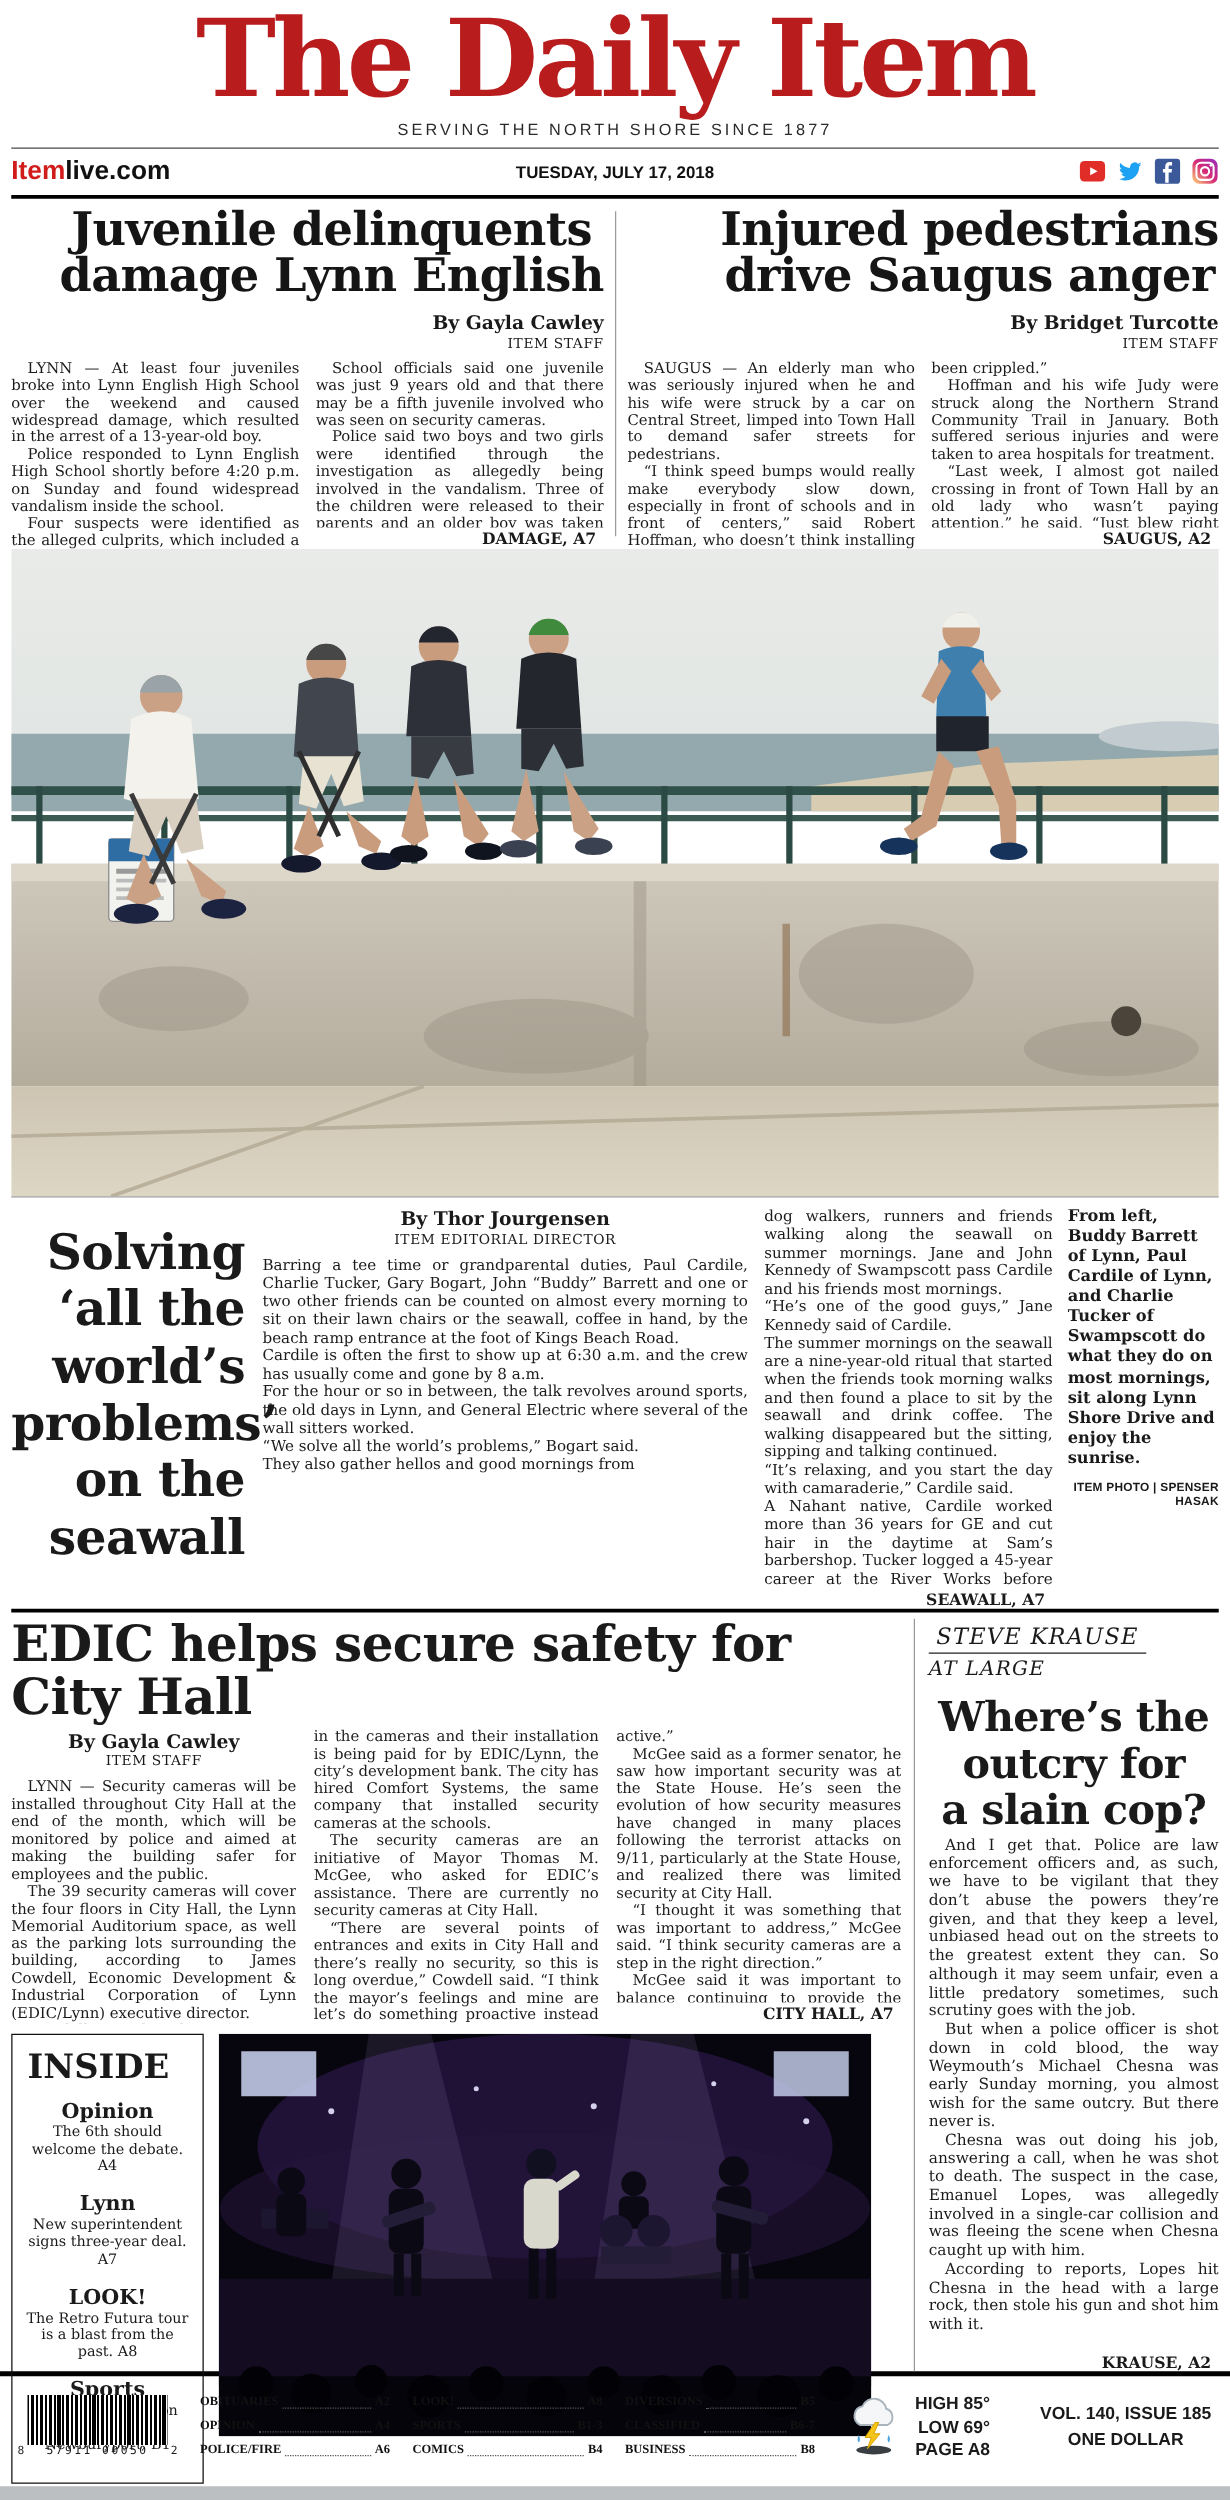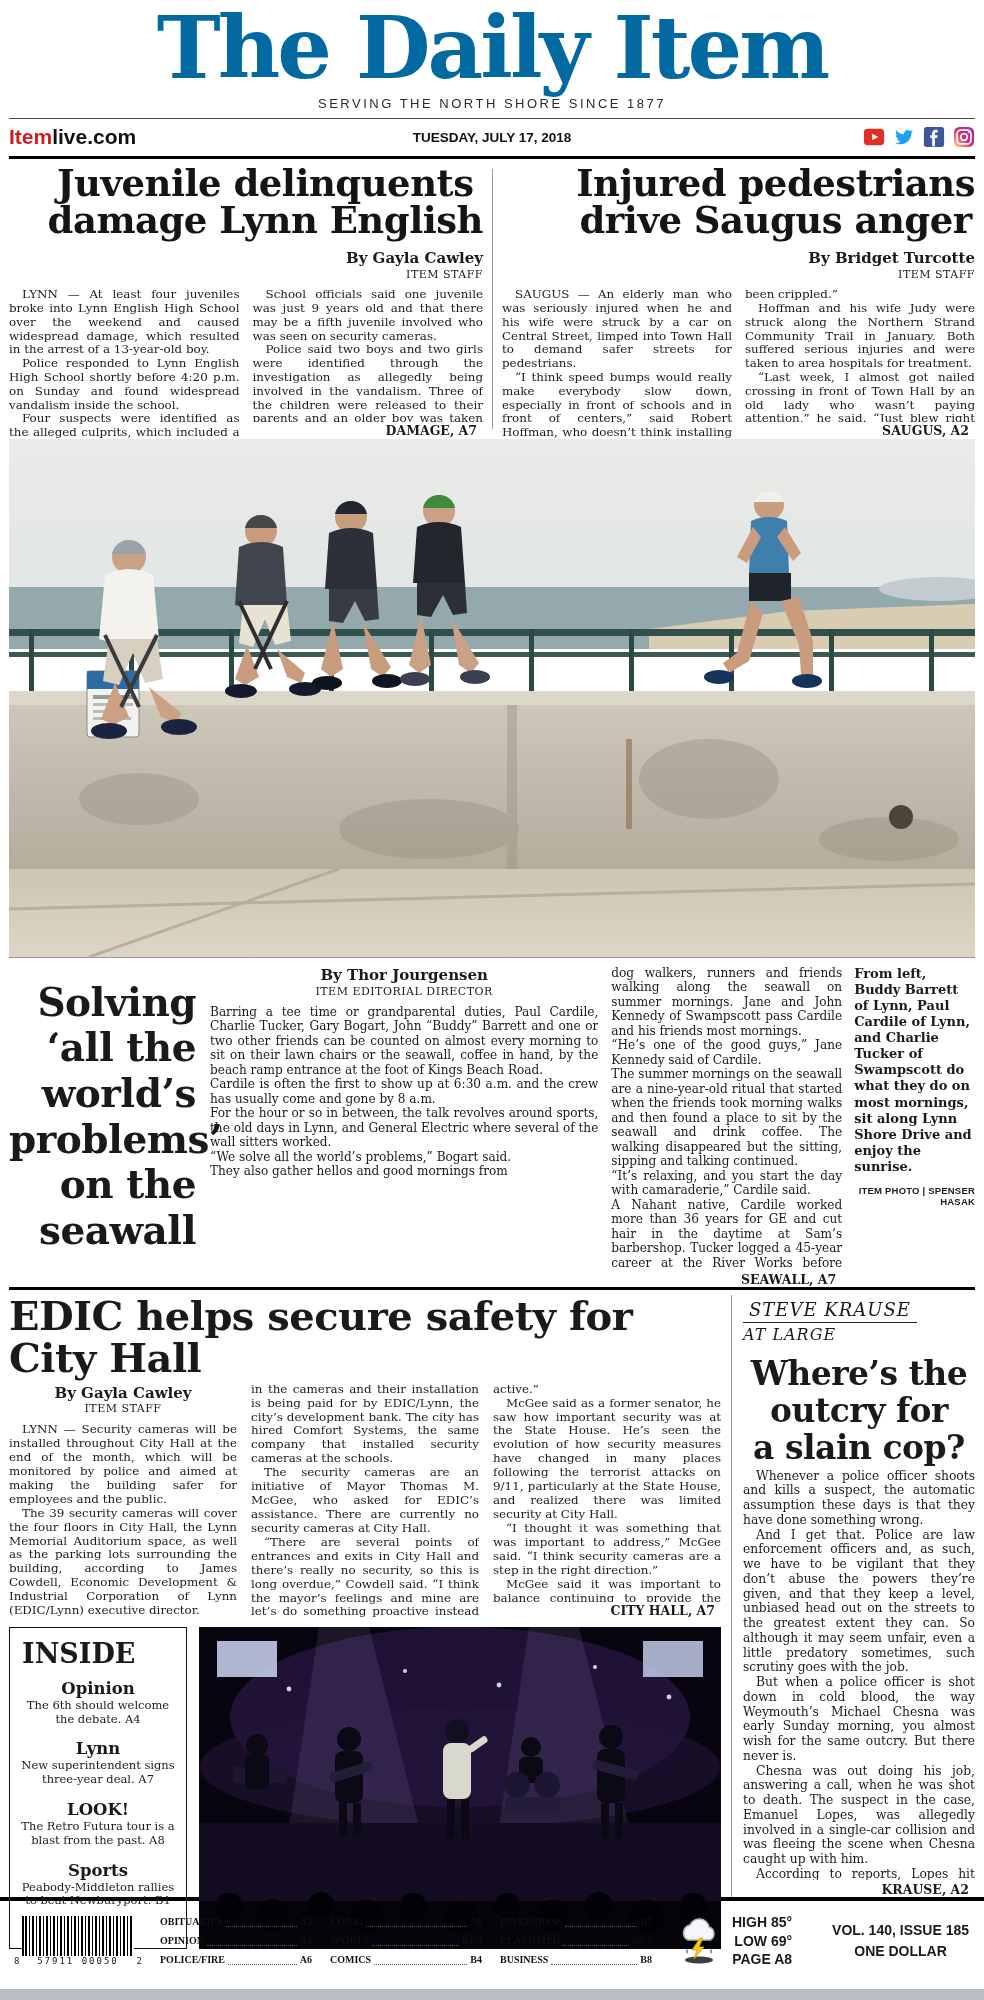--- a/index.html
+++ b/index.html
@@ -4,21 +4,21 @@
 <style>
   * { box-sizing: border-box; margin: 0; padding: 0; }
   html,body { background:#fff; }
   body { width:984px; height:2000px; position:relative; overflow:hidden;
          font-family:"DejaVu Serif", serif; color:#1a1a1a; }
   .page { padding:0 9px; }
 
   
   .masthead { text-align:center; padding-top:4px; }
   .mast-title { font-family:"DejaVu Serif", serif; font-weight:bold; font-size:86px;
-                line-height:1.02; letter-spacing:-3px; color:#0369a1; }
+                line-height:1.02; letter-spacing:-3px; color:#b91c1c; }
   .tagline { font-family:"Liberation Sans", sans-serif; font-size:13px; letter-spacing:2.5px;
              color:#2a2a2a; margin-top:4px; }
   .mast-rule { border-top:1.5px solid #4a4a4a; margin-top:7px; }
   .topbar { display:flex; align-items:center; height:37px; }
   .topbar .left { flex:1; }
   .topbar .mid { flex:1; text-align:center; font-family:"Liberation Sans", sans-serif;
                  font-weight:bold; font-size:13.5px; color:#111; }
   .topbar .right { flex:1; display:flex; justify-content:flex-end; gap:8px; align-items:center; }
   .site { font-family:"Liberation Sans", sans-serif; font-weight:bold; font-size:21px; color:#111; cursor:pointer; }
   .site .accent { color:#d11c1c; }
@@ -60,21 +60,21 @@
 
   
   .lower { border-top:3.5px solid #000; height:610px; display:flex; padding-top:5px; }
   .edic { width:712px; display:flex; flex-direction:column; }
   .edic-head { font-size:40px; font-weight:bold; line-height:1.05; letter-spacing:-0.5px; }
   .edic-cols { display:flex; gap:14px; height:236px; margin-top:4px; }
   .edic-col { flex:1; font-size:11.9px; line-height:1.17; text-align:justify; overflow:hidden;
               display:flex; flex-direction:column; }
   .edic-col .paras { overflow:hidden; }
   .bottom-row { display:flex; margin-top:8px; flex:1; }
-  .inside-box { width:178px; border:1.5px solid #111; padding:10px 8px; text-align:center; }
+  .inside-box { width:154px; border:1.5px solid #111; padding:10px 8px; text-align:center; }
   .inside-title { font-size:27px; font-weight:bold; text-align:left; padding-left:4px; margin-bottom:10px; }
   .inside-item { margin-bottom:13px; }
   .inside-sec { font-size:16.5px; font-weight:bold; }
   .inside-txt { font-size:11.5px; line-height:1.2; margin-top:1px; }
   .concert { flex:1; margin-left:12px; }
   .concert svg { display:block; }
   .krause { flex:1; border-left:1px solid #9a9a9a; margin-left:10px; padding-left:11px;
             display:flex; flex-direction:column; }
   .kicker { font-size:18px; letter-spacing:1px; padding-top:4px;font-style:italic; }
   .kicker .k1 { display:inline-block; border-bottom:1.5px solid #222; padding:0 6px 2px; }
@@ -483,21 +483,20 @@
     </div>
     <div class="krause">
       <div class="kicker">
         <div class="k1">STEVE KRAUSE</div>
         <div class="k2">AT LARGE</div>
       </div>
       <div class="k-head">Where’s the
 outcry for
 a slain cop?</div>
       <div class="k-body paras">
-          <p>Whenever a police officer shoots and kills a suspect, the automatic assumption these days is that they have done something wrong.</p>
           <p>And I get that. Police are law enforcement officers and, as such, we have to be vigilant that they don’t abuse the powers they’re given, and that they keep a level, unbiased head out on the streets to the greatest extent they can. So although it may seem unfair, even a little predatory sometimes, such scrutiny goes with the job.</p>
           <p>But when a police officer is shot down in cold blood, the way Weymouth’s Michael Chesna was early Sunday morning, you almost wish for the same outcry. But there never is.</p>
           <p>Chesna was out doing his job, answering a call, when he was shot to death. The suspect in the case, Emanuel Lopes, was allegedly involved in a single-car collision and was fleeing the scene when Chesna caught up with him.</p>
           <p>According to reports, Lopes hit Chesna in the head with a large rock, then stole his gun and shot him with it.</p>
         </div>
       <div class="jump">KRAUSE, A2</div>
     </div>
   </div>
 
 </div>

